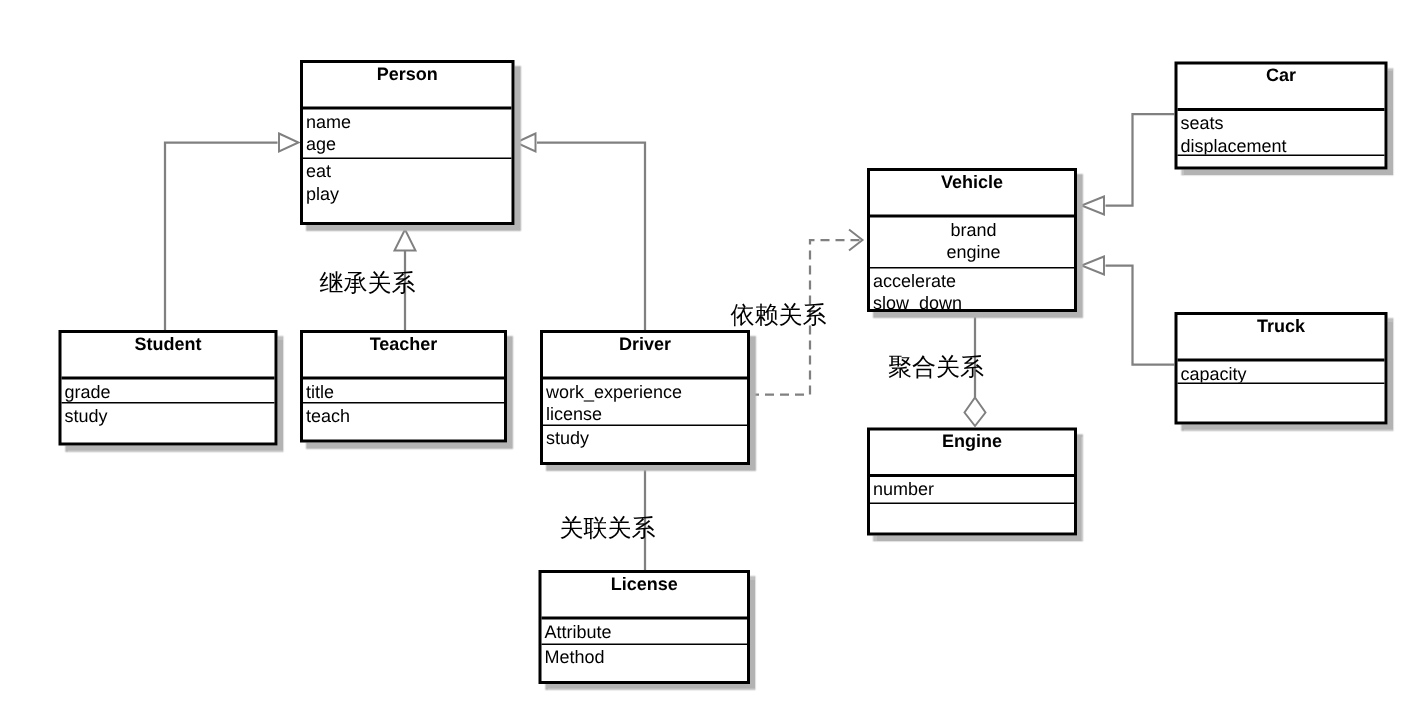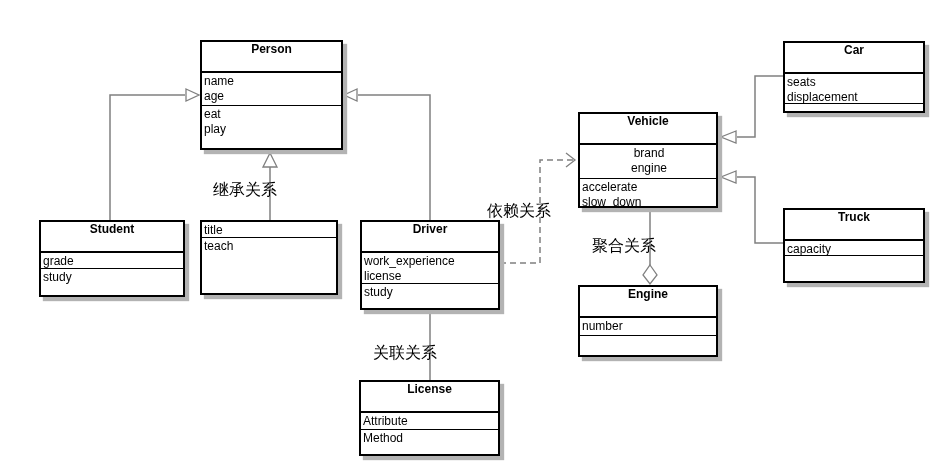--- a/index.html
+++ b/index.html
@@ -105,20 +105,21 @@
     <div class="uml-title">Student</div>
     <div class="uml-section uml-attrs" style="height:16px;">
       <div class="uml-member">grade</div>
     </div>
     <div class="uml-section uml-methods">
       <div class="uml-member">study</div>
     </div>
   </div>
 
   <div class="uml-class" style="left:200px;top:220px;width:138px;height:75px;">
+    <div class="uml-title">Teacher</div>
     <div class="uml-section uml-attrs" style="height:16px;">
       <div class="uml-member">title</div>
     </div>
     <div class="uml-section uml-methods">
       <div class="uml-member">teach</div>
     </div>
   </div>
 
   <div class="uml-class" style="left:360px;top:220px;width:140px;height:90px;">
     <div class="uml-title">Driver</div>

